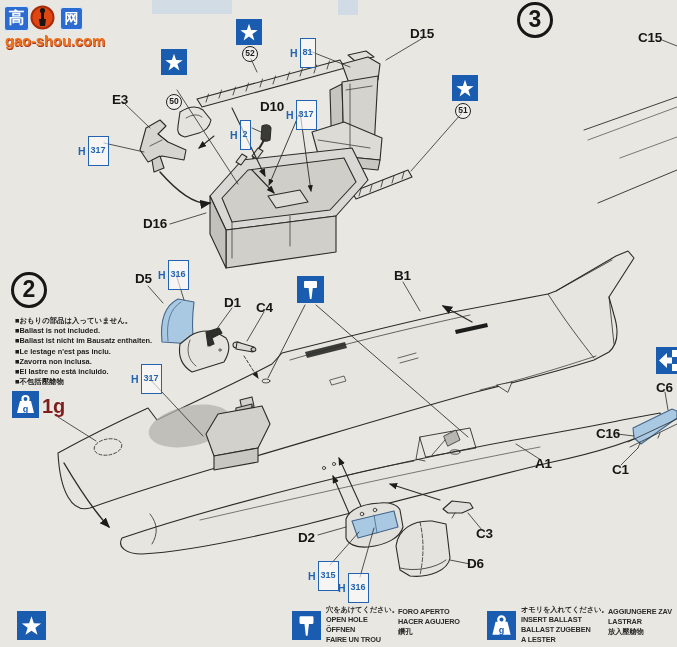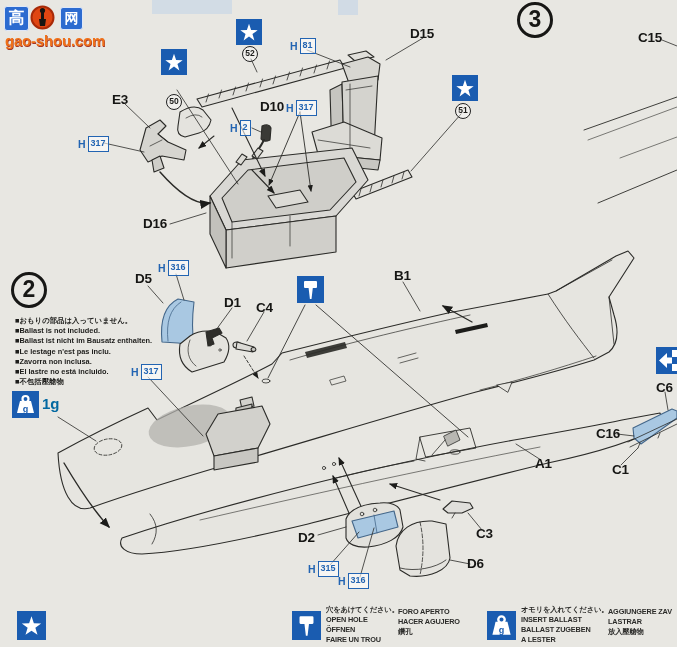--- a/index.html
+++ b/index.html
@@ -12,41 +12,41 @@
   .abs{position:absolute;}
   svg{display:block;}
 
   
   .plabel{font-weight:bold;font-size:13.5px;letter-spacing:-0.3px;color:#161614;white-space:nowrap;}
 
   
   .hl{display:inline-flex;align-items:center;white-space:nowrap;}
   .hl .hp{color:#2264b2;font-weight:bold;font-size:10.5px;margin-right:2px;}
   .hl .hn{border:1px solid #2264b2;color:#2264b2;background:rgba(255,255,255,.6);
-          font-weight:bold;font-size:9px;line-height:11px;height:12px;padding:1px 2px;}
+          font-weight:bold;font-size:9px;line-height:11px;height:12px;padding:8px 2px;}
 
   
   .circ{width:14px;height:14px;border:1.2px solid #222;border-radius:50%;
         font-size:8.5px;font-weight:bold;line-height:13px;text-align:center;background:rgba(255,255,255,.35);}
 
   
   .step{width:30px;height:30px;border:3px solid #171715;border-radius:50%;
         font-weight:bold;font-size:23px;line-height:29px;text-align:center;color:#171715;background:transparent;}
 
   
   .bicon{background:#1a5cb0;}
   .bicon svg{position:absolute;left:0;top:0;}
 
   
   .note{font-size:7.4px;font-weight:600;line-height:10.2px;white-space:nowrap;color:#1d1d1b;}
 
   
   .ft{font-size:7.3px;font-weight:600;line-height:9.9px;letter-spacing:-0.15px;white-space:nowrap;color:#2b2b29;}
 
-  .oneg{font-weight:bold;font-size:15px;color:#0369a1;}
+  .oneg{font-weight:bold;font-size:20px;color:#7f1d1d;}
 
   
   .logo-box{background:#2c6bd0;border:1.5px solid #dfe8f8;border-radius:3px;color:#fff;
             font-weight:bold;text-align:center;}
   .logo-domain{font-weight:bold;font-size:15px;color:#f07018;text-shadow:0.6px 0.6px 0 #a23325;letter-spacing:-0.2px;white-space:nowrap;}
   .gchar{position:absolute;left:0;right:0;bottom:1px;text-align:center;color:#1a5cb0;font-weight:bold;font-size:9px;line-height:9px;}
 </style>
 </head>
 <body>
 

